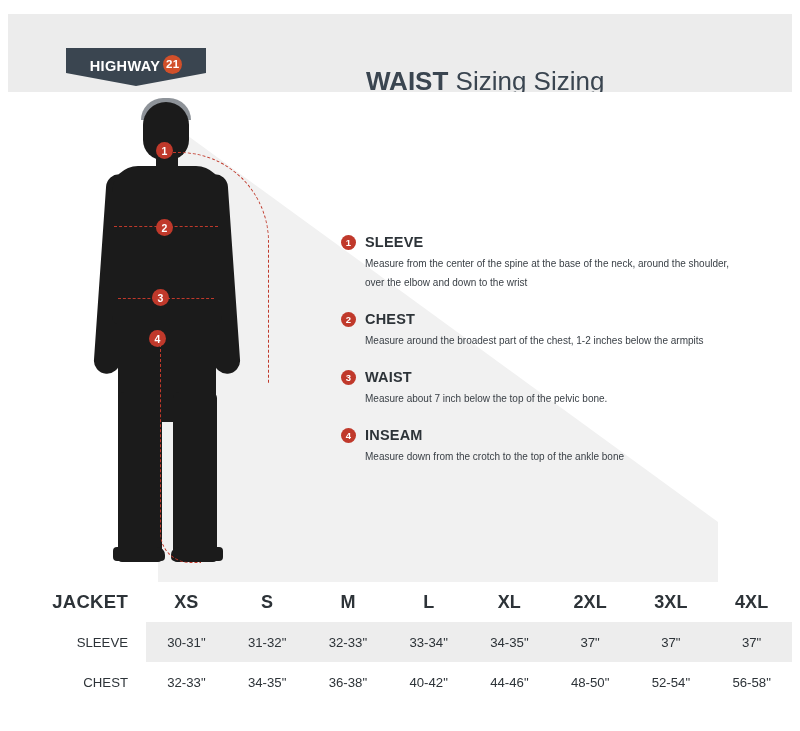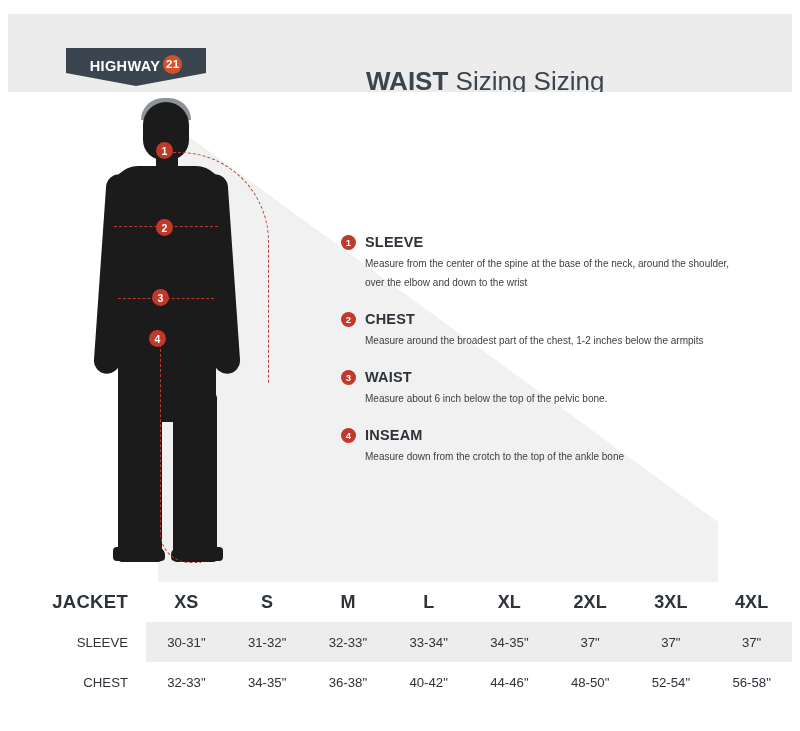--- a/index.html
+++ b/index.html
@@ -319,21 +319,21 @@
           <span class="legend-title">CHEST</span>
         </div>
         <div class="legend-desc">Measure around the broadest part of the chest, 1-2 inches below the armpits</div>
       </div>
 
       <div class="legend-item">
         <div class="legend-head">
           <span class="legend-num">3</span>
           <span class="legend-title">WAIST</span>
         </div>
-        <div class="legend-desc">Measure about 6 inch below the top of the pelvic bone.</div>
+        <div class="legend-desc">Measure about 7 inch below the top of the pelvic bone.</div>
       </div>
 
       <div class="legend-item">
         <div class="legend-head">
           <span class="legend-num">4</span>
           <span class="legend-title">INSEAM</span>
         </div>
         <div class="legend-desc">Measure down from the crotch to the top of the ankle bone</div>
       </div>
 

